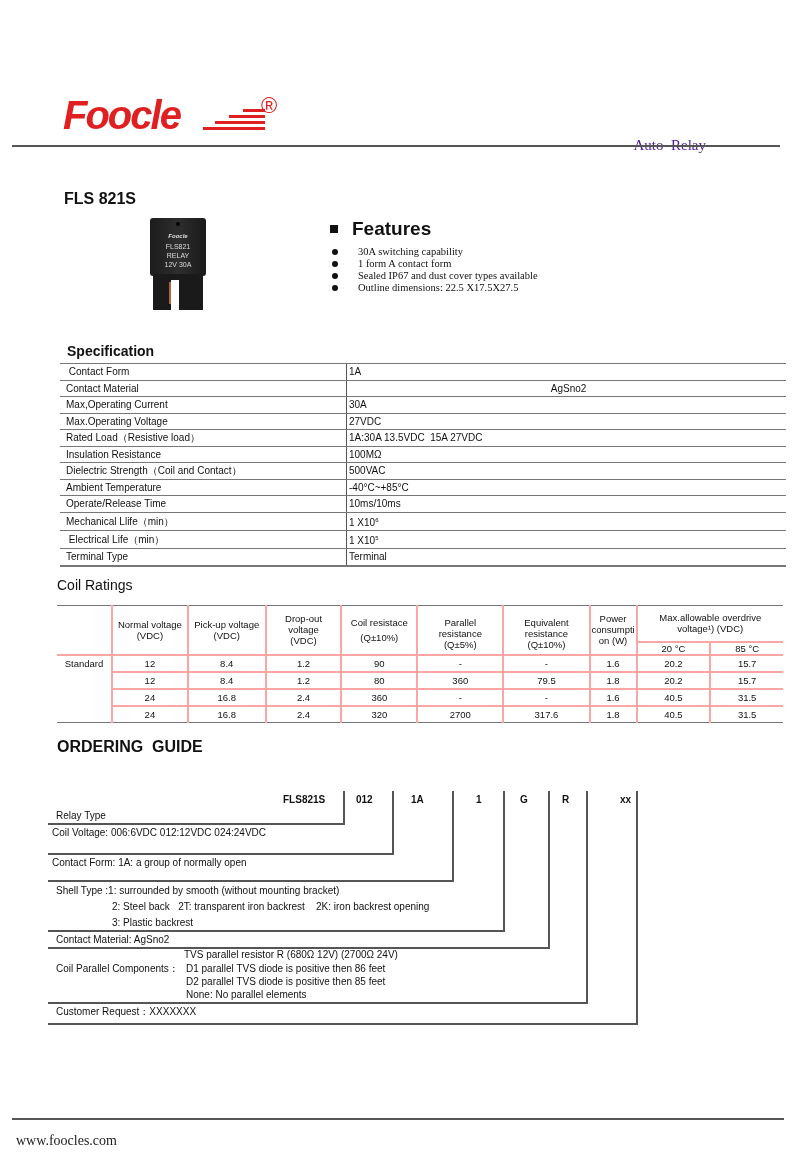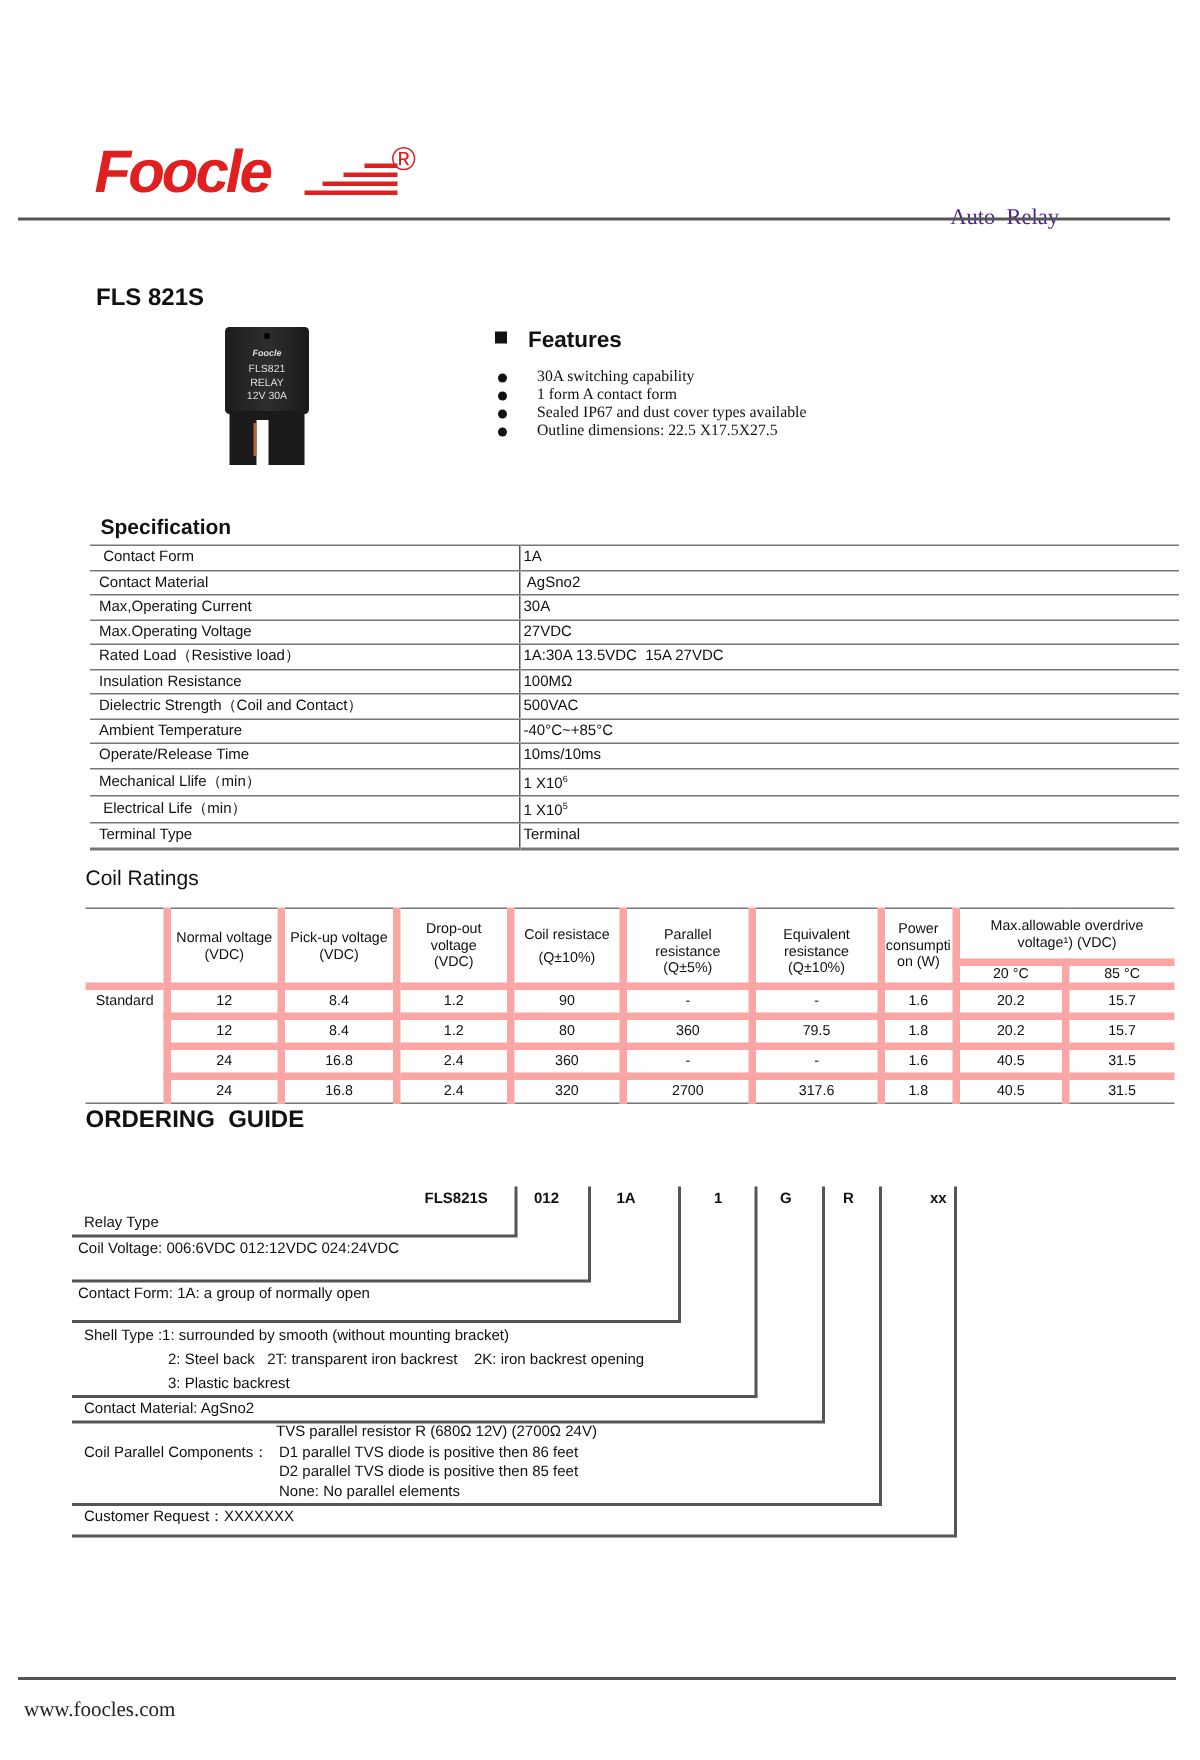--- a/index.html
+++ b/index.html
@@ -23,39 +23,39 @@
   
   .relay { left:150px; top:218px; width:58px; height:92px; }
   .relay-body { position:absolute; left:0; top:0; width:56px; height:58px; background:linear-gradient(90deg,#1c1c1c,#2e2e2e 50%,#1a1a1a); border-radius:3px; }
   .relay-hole { position:absolute; left:26px; top:4px; width:4px; height:4px; border-radius:50%; background:#000; }
   .relay-text { position:absolute; left:2px; width:52px; text-align:center; color:#ddd; font-size:7px; line-height:9px; }
   .relay-legs { position:absolute; left:3px; top:56px; width:50px; height:36px; background:#1a1a1a; }
   .relay-gap { position:absolute; left:21px; top:62px; width:8px; height:30px; background:#fff; }
   .relay-copper { position:absolute; left:19px; top:64px; width:2px; height:22px; background:#b5653a; }
 
   
-  .features-title { left:330px; top:218px; font-weight:bold; font-size:15px; }
+  .features-title { left:330px; top:218px; font-weight:bold; font-size:19px; }
   .features-title .sq { display:inline-block; width:8px; height:8px; background:#111; margin-right:14px; vertical-align:2px; }
   .features-list { left:330px; top:246px; list-style:none; margin:0; padding:0; font-family:"Liberation Serif", serif; font-size:10.5px; }
   .features-list li { height:12px; line-height:12px; position:relative; padding-left:28px; }
   .features-list li .dot { position:absolute; left:2px; top:3px; width:6px; height:6px; border-radius:50%; background:#111; }
 
   
   .spec-title { left:67px; top:343px; font-weight:bold; font-size:14px; }
   .spec-table { left:60px; top:363px; width:726px; border-collapse:collapse; font-size:10px; }
   .spec-table td { height:15.5px; padding:0 0 0 6px; border-top:1.5px solid #777; border-bottom:1.5px solid #777; line-height:15px; }
   .spec-table td.val { border-left:1.5px solid #555; padding-left:2px; }
   .spec-table td.key { width:280px; }
   .spec-table tr:last-child td { border-bottom:2px solid #777; }
   sup { font-size:6px; }
 
   
   .coil-title { left:57px; top:577px; font-size:14px; }
   .coil-table { left:57px; top:605px; width:726px; border-collapse:collapse; font-size:9.5px; text-align:center; }
-  .coil-table th, .coil-table td { border:5px solid #fca5a5; padding:0; line-height:11px; font-weight:normal; }
+  .coil-table th, .coil-table td { border:2px solid #fca5a5; padding:0; line-height:11px; font-weight:normal; }
   .coil-table thead tr:first-child th { border-top:1.5px solid #777; }
   .coil-table tbody td { height:15px; }
   .coil-table tbody tr:last-child td { border-bottom:1.5px solid #777; }
   .coil-table .stdcell { border-left:none; border-bottom:1.5px solid #777; vertical-align:top; padding-top:2px; }
 
   
   .og-title { left:57px; top:738px; font-weight:bold; font-size:16px; }
   .og { left:0; top:0; width:800px; height:1173px; }
   .og-code { position:absolute; top:794px; font-weight:bold; font-size:10px; }
   .og-line { position:absolute; background:#555; }
@@ -104,21 +104,21 @@
 
 <div class="abs spec-title">Specification</div>
 <table class="abs spec-table">
   <tbody>
     <tr>
         <td class="key" style="white-space:pre;"> Contact Form</td>
         <td class="val">1A</td>
       </tr>
     <tr>
         <td class="key">Contact Material</td>
-        <td class="val" style="white-space:pre;"> AgSno2</td>
+        <td class="val" style="white-space:pre;text-align:center;"> AgSno2</td>
       </tr>
     <tr>
         <td class="key">Max,Operating Current</td>
         <td class="val">30A</td>
       </tr>
     <tr>
         <td class="key">Max.Operating Voltage</td>
         <td class="val">27VDC</td>
       </tr>
     <tr>

